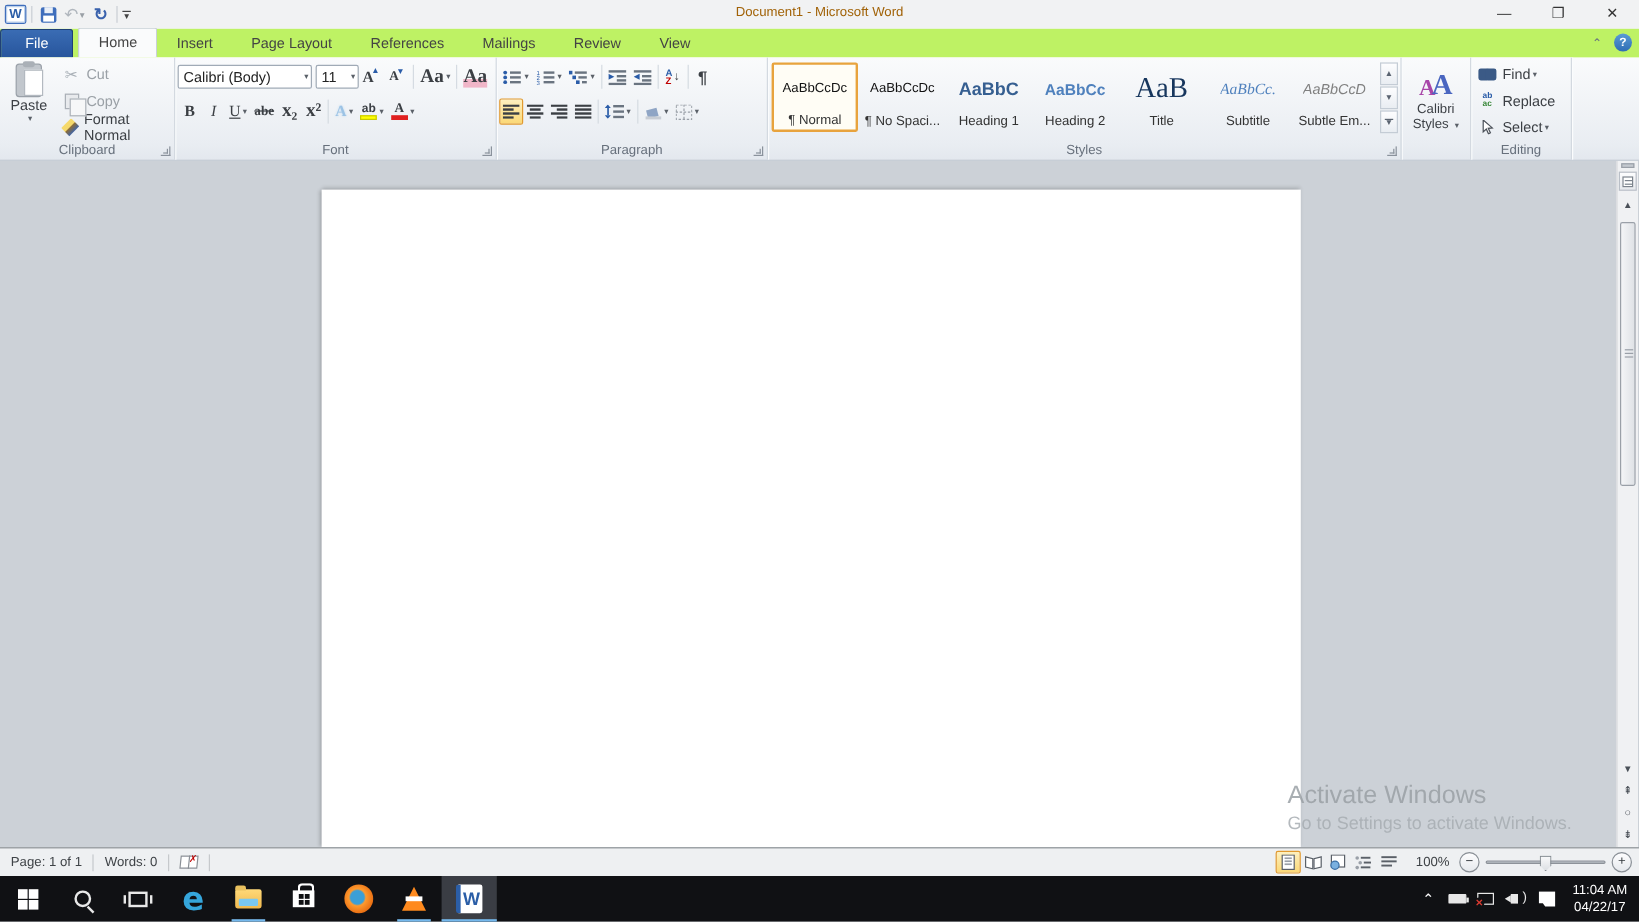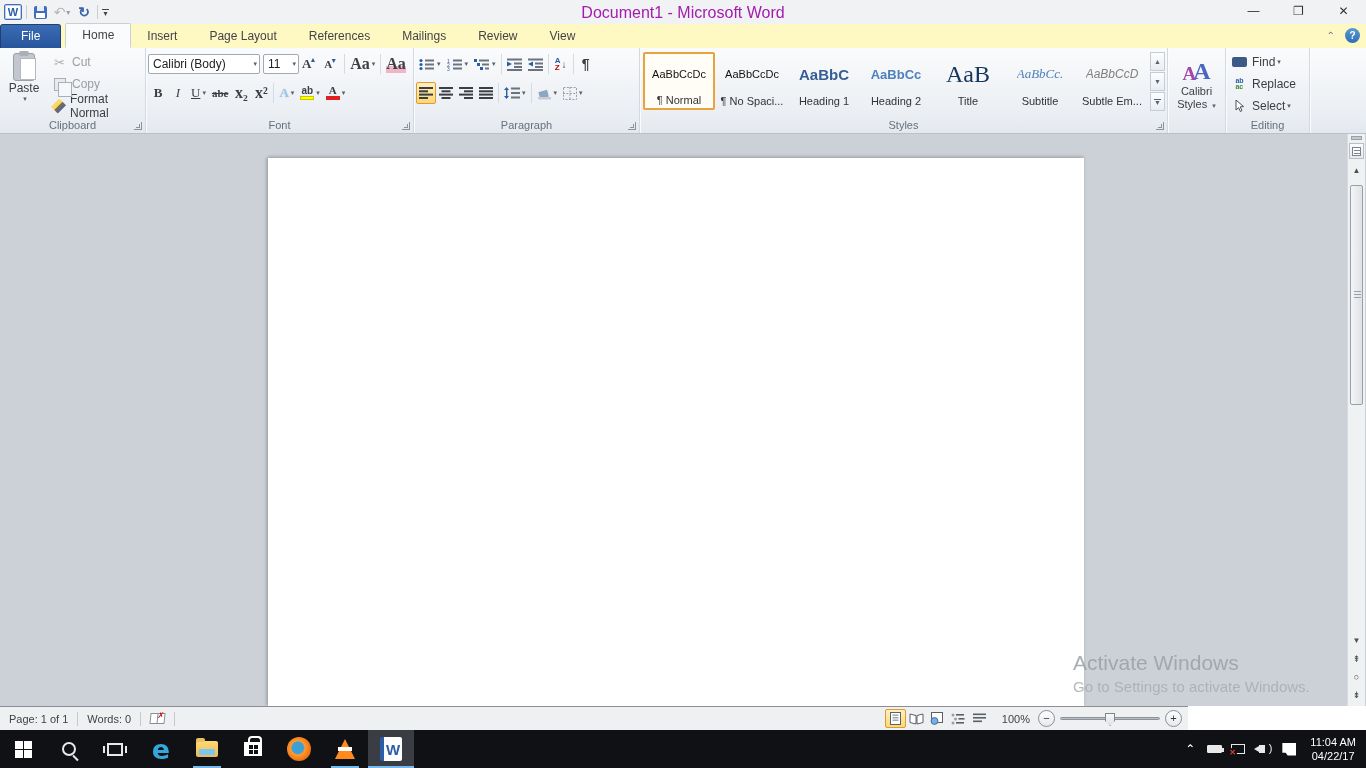--- a/index.html
+++ b/index.html
@@ -14,26 +14,26 @@
     box-shadow:0 0 0 1px #bcd0ea inset;}
   .qsep{width:1px;height:14px;background:#c9ced4;}
   .qbtn{min-width:18px;height:18px;display:flex;align-items:center;justify-content:center;font-size:14px;}
   .floppy{width:13px;height:13px;background:#3f6ebc;border-radius:2px;position:relative;}
   .floppy::before{content:"";position:absolute;left:3px;top:0;width:7px;height:5px;background:#e8eef7;}
   .floppy::after{content:"";position:absolute;left:2px;bottom:1px;width:9px;height:5px;background:#fff;}
   .g-undo{color:#b0b6bd;} .g-redo{color:#3a62ad;font-weight:bold;}
   .tinydrop{font-size:8px;color:#9aa0a6;margin-left:1px;}
   .qcust{display:flex;flex-direction:column;align-items:center;font-size:8px;color:#444;line-height:4px;}
   .qcust .bar{width:7px;border-top:1px solid #444;margin-bottom:2px;}
-  #win-title{position:absolute;left:0;right:0;top:4px;text-align:center;color:#a21caf;font-size:16px;}
+  #win-title{position:absolute;left:0;right:0;top:4px;text-align:center;color:#a16207;font-size:11px;}
   .winctl{position:absolute;right:0;top:0;display:flex;height:22px;}
   .winctl .wc{width:45px;text-align:center;line-height:22px;font-size:12px;color:#333;}
 
   
-  #tabrow{position:absolute;left:0;top:24px;width:1366px;height:24px;background:#fef9c3;}
+  #tabrow{position:absolute;left:0;top:24px;width:1366px;height:24px;background:#bef264;}
   .tabs{position:absolute;left:0;bottom:0;display:flex;align-items:flex-end;height:24px;}
   .tab{padding:4px 16px 5px;font-size:12px;color:#444;}
   .tab.file{background:linear-gradient(#3a6cb4,#27559c);color:#fff;border:1px solid #1f4076;
     border-bottom:none;border-radius:3px 3px 0 0;padding:4px 20px 5px;margin-right:4px;}
   .tab.active{background:#fafbfc;border:1px solid #c9d0d8;border-bottom:1px solid #fafbfc;
     border-radius:2px 2px 0 0;}
   .ribbon-right{position:absolute;right:6px;top:4px;display:flex;gap:10px;align-items:center;}
   .chev{font-size:10px;color:#6a7480;}
   .helpq{width:15px;height:15px;border-radius:50%;background:linear-gradient(#5a9bd5,#2e6db5);
     color:#fff;font-weight:bold;font-size:10px;text-align:center;line-height:15px;}
@@ -147,21 +147,21 @@
   .sarrow{position:absolute;left:1px;width:15px;height:16px;display:flex;align-items:center;justify-content:center;
     font-size:8px;color:#4a5058;}
   .sthumb{position:absolute;left:2px;width:13px;border:1px solid #9aa0a8;background:linear-gradient(90deg,#f4f5f7,#dfe2e6);
     border-radius:2px;}
   .sthumb .grip{position:absolute;left:3px;top:50%;margin-top:-4px;width:7px;height:1px;background:#9aa0a8;
     box-shadow:0 3px 0 #9aa0a8, 0 6px 0 #9aa0a8;}
   .pgbtn{position:absolute;left:1px;width:15px;height:15px;display:flex;align-items:center;justify-content:center;
     font-size:9px;color:#3f454d;}
 
   
-  #statusbar{position:absolute;left:0;top:706px;width:1188px;height:24px;background:#eef0f2;
+  #statusbar{position:absolute;left:0;top:706px;width:1366px;height:24px;background:#eef0f2;
     border-top:1px solid #8b8f94;display:flex;align-items:center;font-size:11px;color:#3f4347;}
   .stitem{padding:0 9px;height:100%;display:flex;align-items:center;}
   .stsep{width:1px;height:14px;background:#c6c9cc;}
   .bookico{width:15px;height:11px;background:#fff;border:1px solid #8a8f96;position:relative;transform:skewX(-6deg);}
   .bookico::before{content:"";position:absolute;left:6px;top:-1px;bottom:-1px;width:1px;background:#8a8f96;}
   .bookico::after{content:"✗";position:absolute;right:0px;top:-3px;color:#c00000;font-size:8px;}
   .stright{margin-left:auto;display:flex;align-items:center;padding-right:6px;}
   .vbtn{width:21px;height:19px;display:flex;align-items:center;justify-content:center;border:1px solid transparent;border-radius:2px;}
   .vbtn.sel{background:linear-gradient(#fdf0c0,#fbd876);border:1px solid #e19a2f;}
   .zoomlbl{margin:0 8px 0 12px;}

